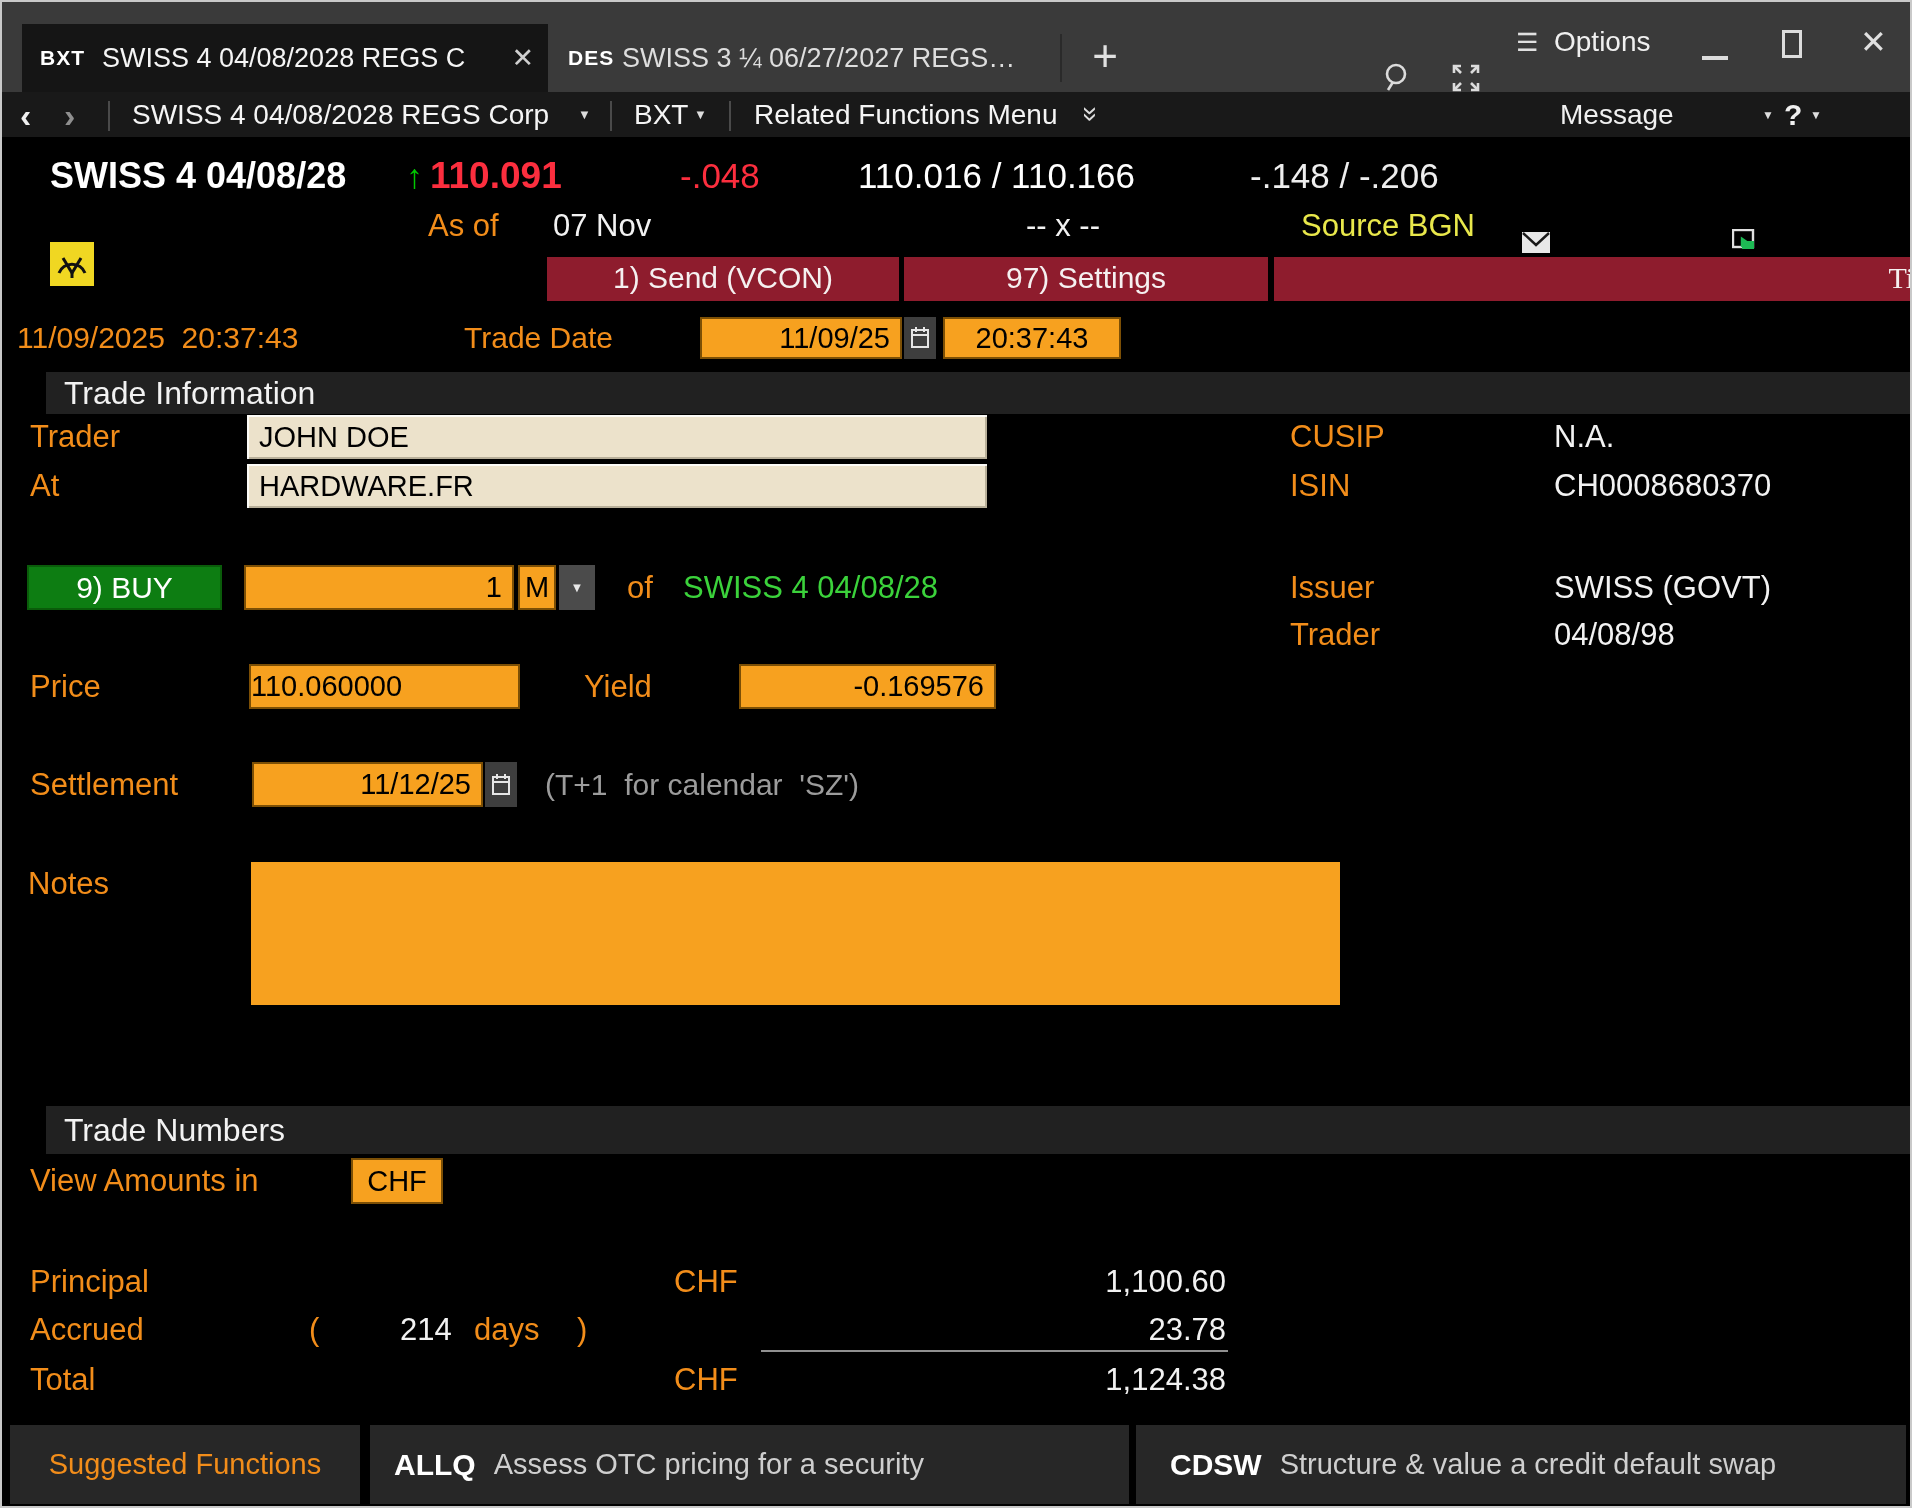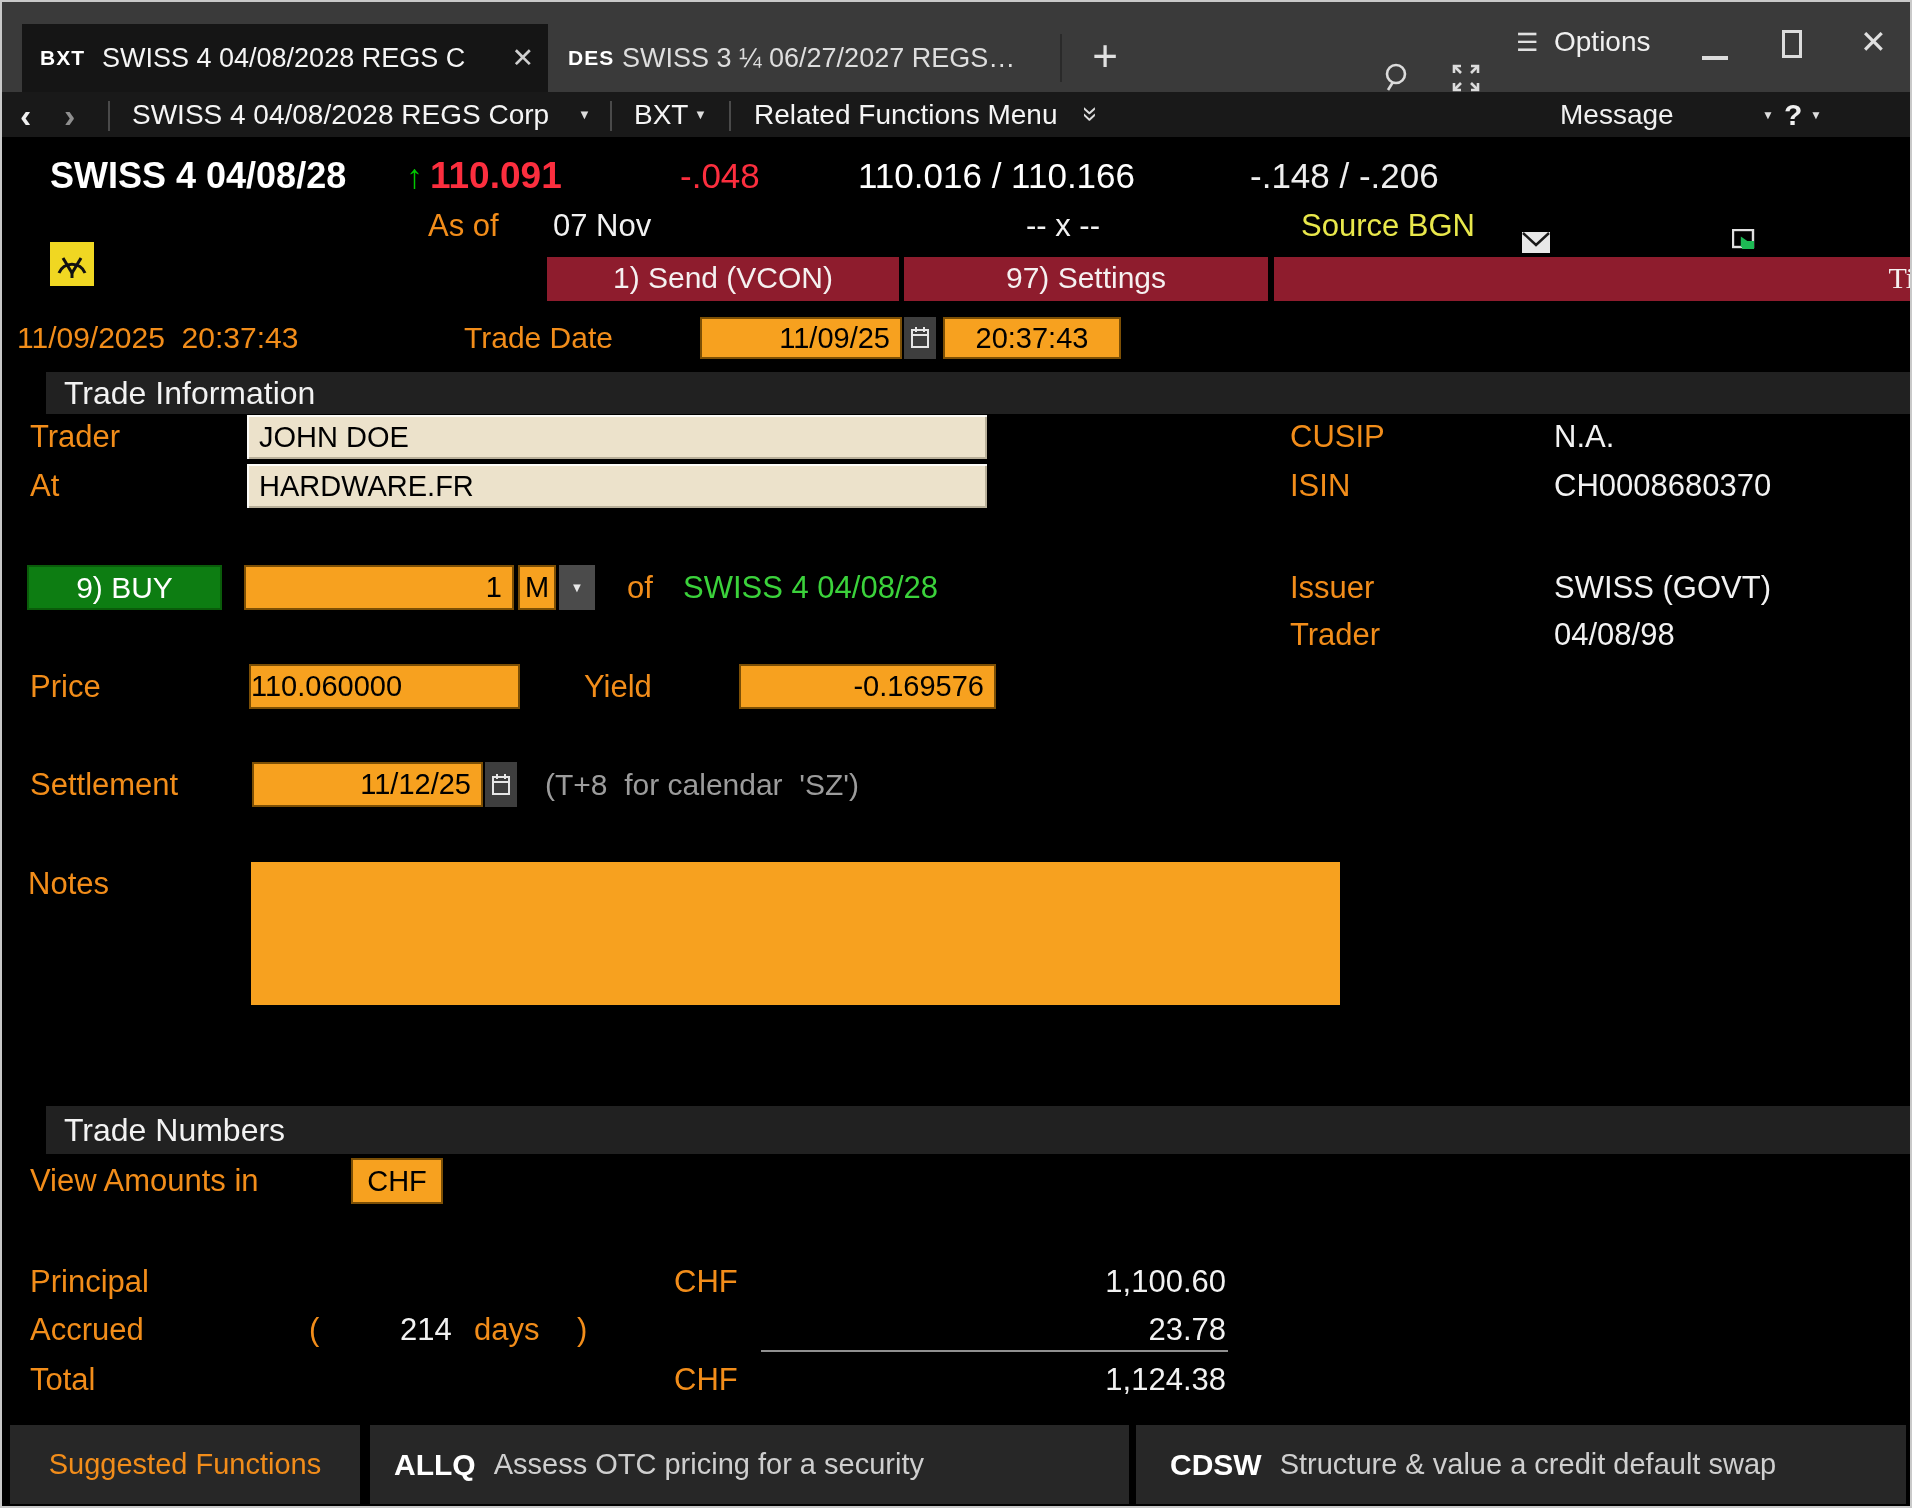--- a/index.html
+++ b/index.html
@@ -188,21 +188,21 @@
   <span class="abs lbl" style="left:28px; top:760px; height:45px; line-height:45px;">Settlement</span>
   <div class="inp-o" style="left:250px; top:760px; width:231px; height:45px; line-height:41px; text-align:right; padding-right:10px;">11/12/25</div>
   <div class="calbox" style="left:483px; top:760px; width:32px; height:45px;">
     <svg width="18" height="22" viewBox="0 0 18 22">
         <rect x="1" y="3" width="16" height="17" fill="none" stroke="#e6e6e6" stroke-width="2"></rect>
         <line x1="5" y1="0" x2="5" y2="5" stroke="#e6e6e6" stroke-width="2"></line>
         <line x1="13" y1="0" x2="13" y2="5" stroke="#e6e6e6" stroke-width="2"></line>
         <line x1="1" y1="8" x2="17" y2="8" stroke="#e6e6e6" stroke-width="2"></line>
       </svg>
   </div>
-  <span class="abs gray" style="left:543px; top:760px; height:45px; line-height:45px;">(T+8  for calendar  'SZ')</span>
+  <span class="abs gray" style="left:543px; top:760px; height:45px; line-height:45px;">(T+1  for calendar  'SZ')</span>
 
   <span class="abs lbl" style="left:26px; top:862px; height:40px; line-height:40px;">Notes</span>
   <div class="abs" style="left:249px; top:860px; width:1089px; height:143px; background:#f7a11f; cursor:text;"></div>
 
   <div class="band" style="top:1104px; height:48px;">
     <span class="abs wt" style="left:18px; height:48px; line-height:48px; font-size:32px;">Trade Numbers</span>
   </div>
   <span class="abs lbl" style="left:28px; top:1156px; height:46px; line-height:46px;">View Amounts in</span>
   <div class="inp-o" style="left:349px; top:1156px; width:92px; height:46px; line-height:42px; text-align:center; cursor:pointer;">CHF</div>
 

